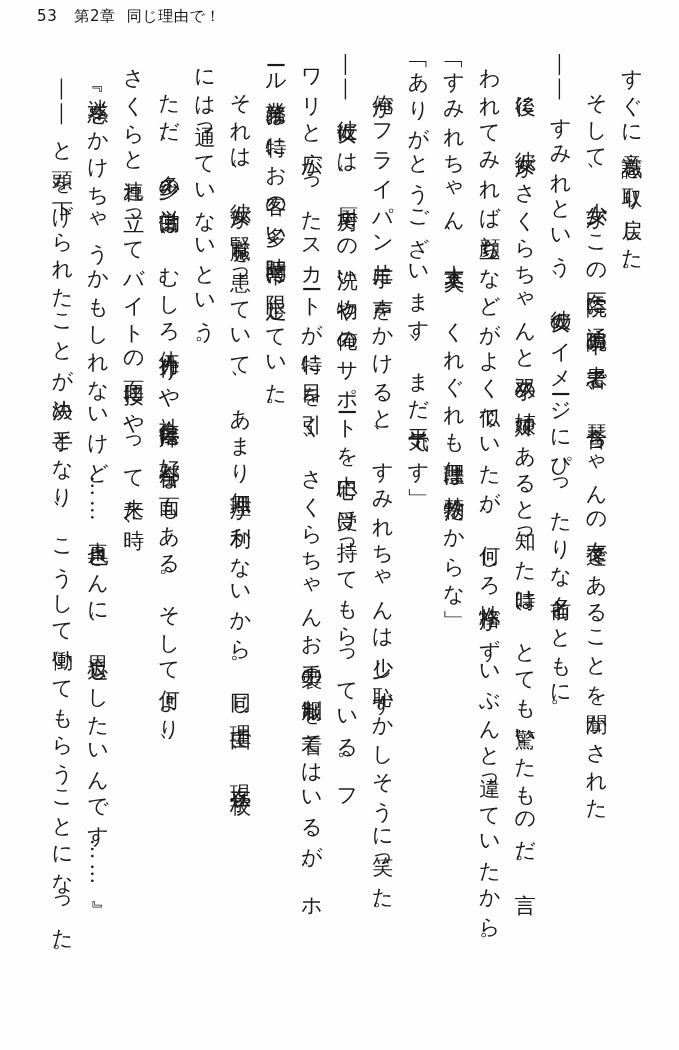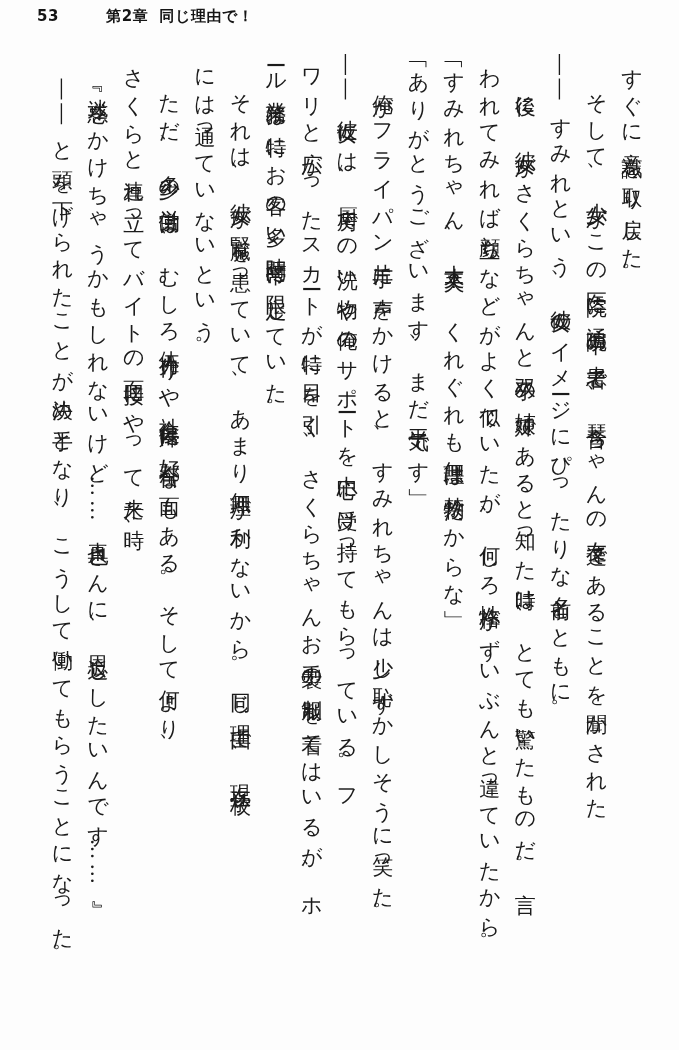--- a/index.html
+++ b/index.html
@@ -18,32 +18,31 @@
     inset: 0;
     background: #fdfdfd;
     color: #1b1b1b;
   }
   .running-head {
     position: absolute;
     top: 7px;
     left: 37px;
     font-family: "DejaVu Sans", "Liberation Sans", sans-serif;
     font-size: 15px;
-    font-weight: 700;
+    font-weight: 400;
     color: #151515;
     display: flex;
     align-items: baseline;
     letter-spacing: 0.04em;
   }
   .running-head .pagenum {
     margin-right: 17px;
   }
   .running-head .chapnum {
     margin-right: 11px;
-    margin-left: 30px;
   }
   .vtext {
     position: absolute;
     top: 54px;
     right: 30px;
     height: 988px;
     writing-mode: vertical-rl;
     text-orientation: mixed;
     font-family: "DejaVu Serif", "Liberation Serif", serif;
     font-size: 21px;

